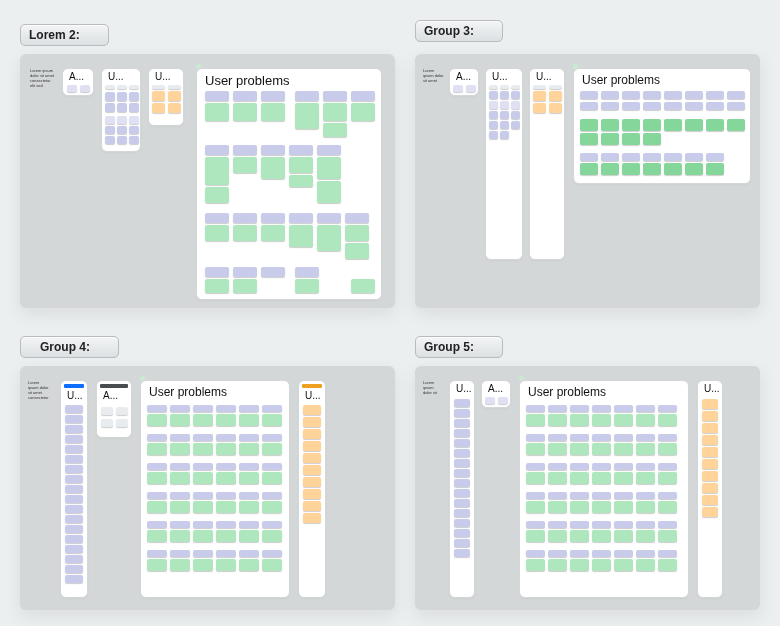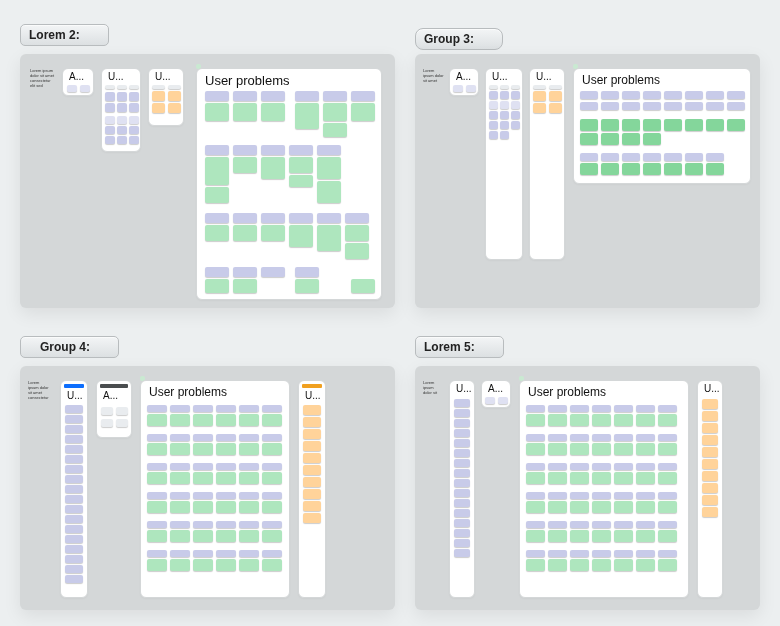--- a/index.html
+++ b/index.html
@@ -202,21 +202,21 @@
       <div class="note lilac" style="left:36px;top:198px;width:24px;height:10px;"></div>
       <div class="note lilac" style="left:64px;top:198px;width:24px;height:10px;"></div>
       <div class="note lilac" style="left:98px;top:198px;width:24px;height:10px;"></div>
       <div class="note green" style="left:8px;top:210px;width:24px;height:14px;"></div>
       <div class="note green" style="left:36px;top:210px;width:24px;height:14px;"></div>
       <div class="note green" style="left:98px;top:210px;width:24px;height:14px;"></div>
       <div class="note green" style="left:154px;top:210px;width:24px;height:14px;"></div>
     </div>
   </div>
 
-  <div class="group-label" style="left:415px;top:28px;border-radius:8px;">Group 3:</div>
+  <div class="group-label" style="left:415px;top:20px;">Group 3:</div>
 
   <div class="canvas" style="left:415px;top:54px;width:345px;height:254px;">
     <div class="tiny-text" style="left:8px;top:14px;width:22px;height:20px;">Lorem ipsum dolor sit amet</div>
 
     <div class="frame" style="left:34px;top:14px;width:30px;height:28px;">
       <div class="frame-title sm">A...</div>
       <div class="note lilac-lt" style="left:3px;top:16px;width:10px;height:7px;"></div>
       <div class="note lilac-lt" style="left:16px;top:16px;width:10px;height:7px;"></div>
     </div>
 
@@ -434,21 +434,21 @@
           <div class="note orange" style="left: 0px; top: 48px; width: 18px; height: 10px;"></div>
           <div class="note orange" style="left: 0px; top: 60px; width: 18px; height: 10px;"></div>
           <div class="note orange" style="left: 0px; top: 72px; width: 18px; height: 10px;"></div>
           <div class="note orange" style="left: 0px; top: 84px; width: 18px; height: 10px;"></div>
           <div class="note orange" style="left: 0px; top: 96px; width: 18px; height: 10px;"></div>
           <div class="note orange" style="left: 0px; top: 108px; width: 18px; height: 10px;"></div>
         </div>
     </div>
   </div>
 
-  <div class="group-label" style="left:415px;top:336px;">Lorem 5:</div>
+  <div class="group-label" style="left:415px;top:336px;">Group 5:</div>
 
   <div class="canvas" style="left:415px;top:366px;width:345px;height:244px;">
     <div class="tiny-text" style="left:8px;top:14px;width:20px;height:18px;">Lorem ipsum dolor sit</div>
 
     <div class="frame" style="left:34px;top:14px;width:26px;height:218px;">
       <div class="frame-title sm">U...</div>
       <div id="g5col-u" style="position:absolute;left:4px;top:18px;">
           <div class="note lilac" style="left: 0px; top: 0px; width: 16px; height: 8px;"></div>
           <div class="note lilac" style="left: 0px; top: 10px; width: 16px; height: 8px;"></div>
           <div class="note lilac" style="left: 0px; top: 20px; width: 16px; height: 8px;"></div>

